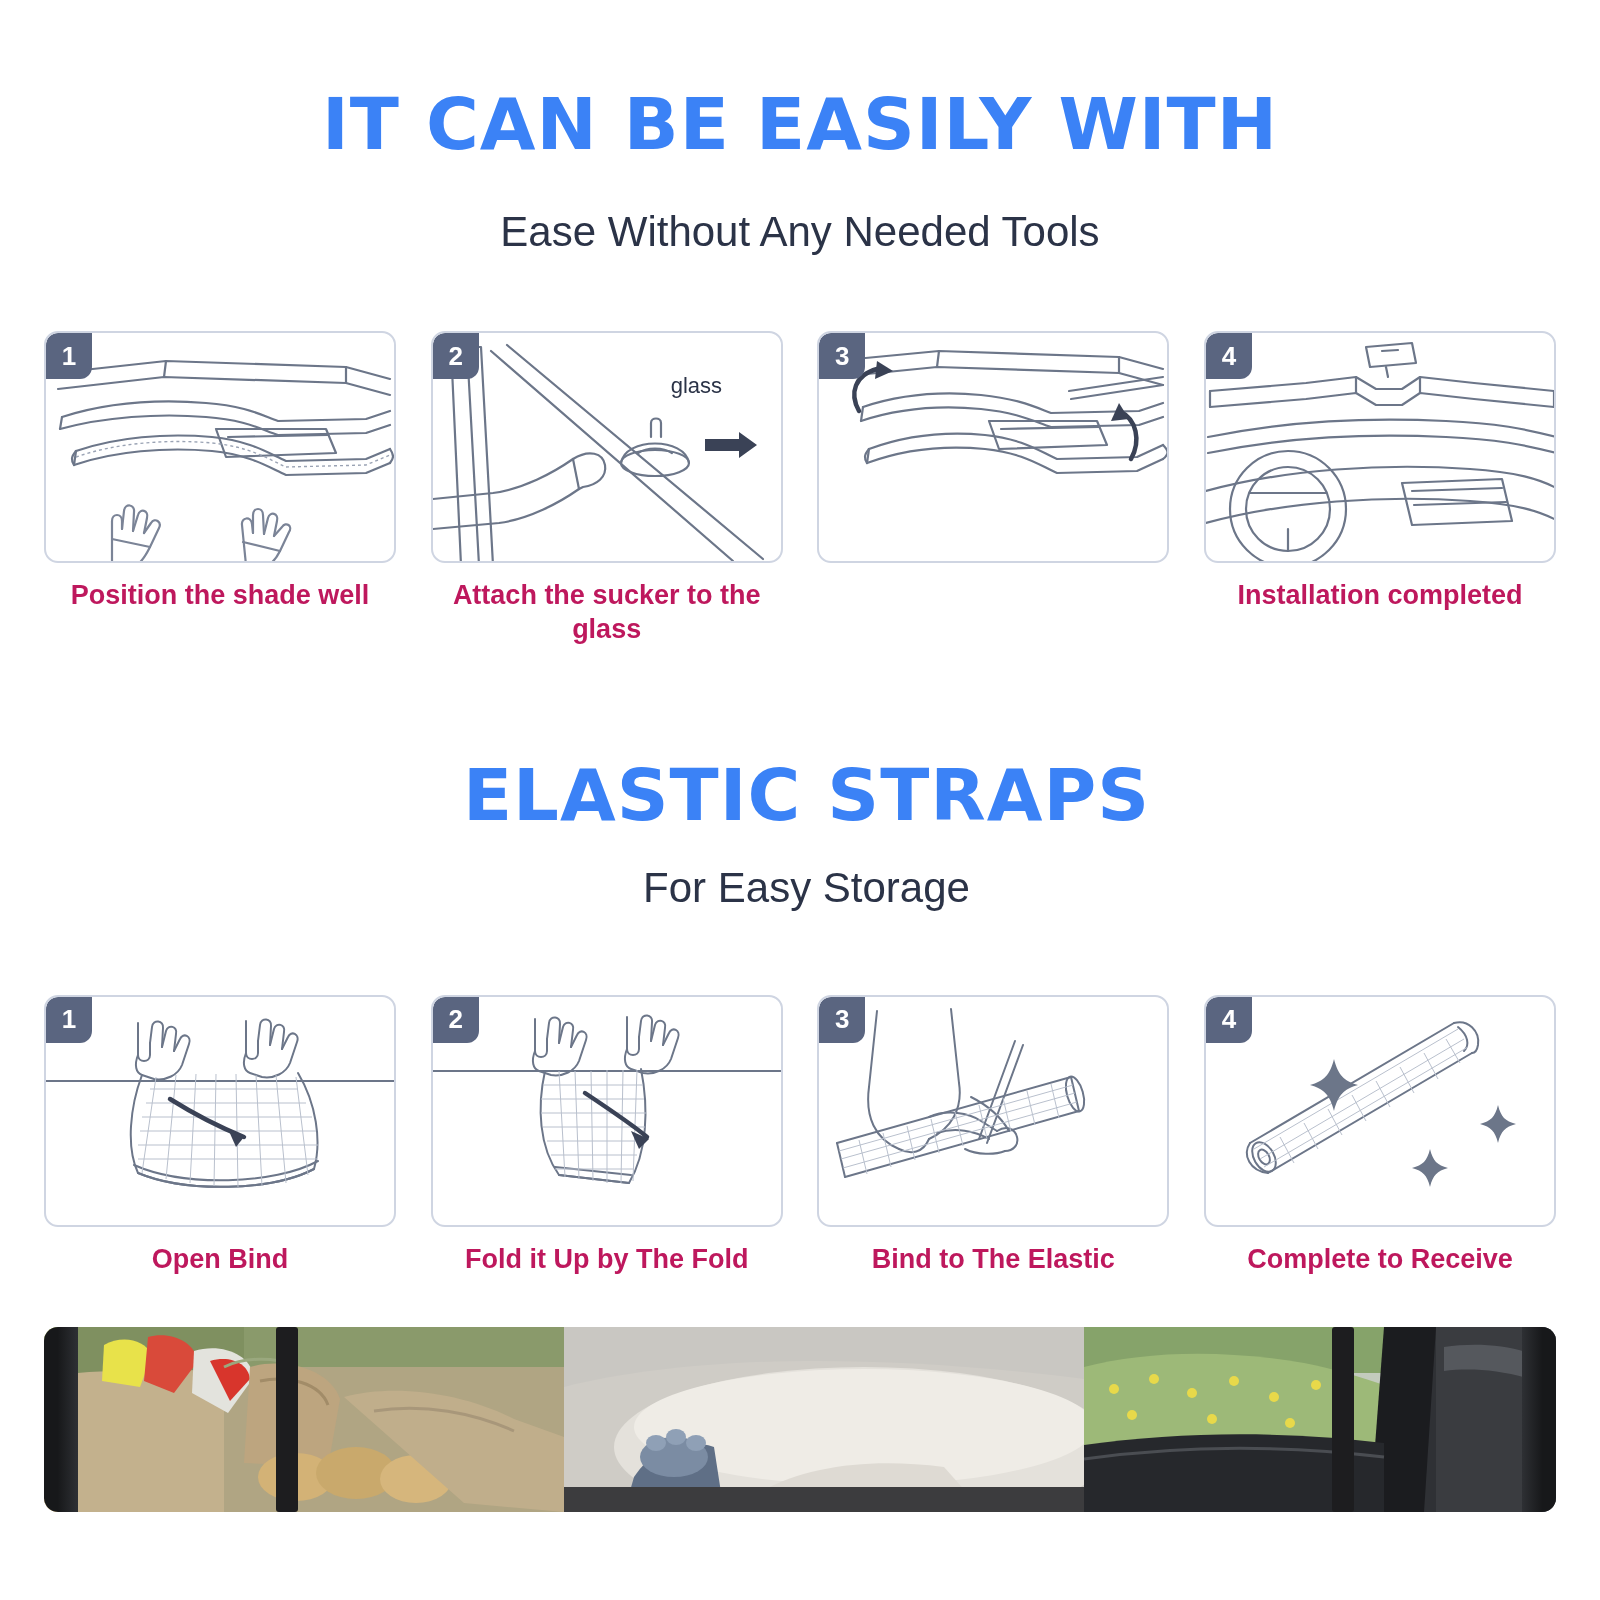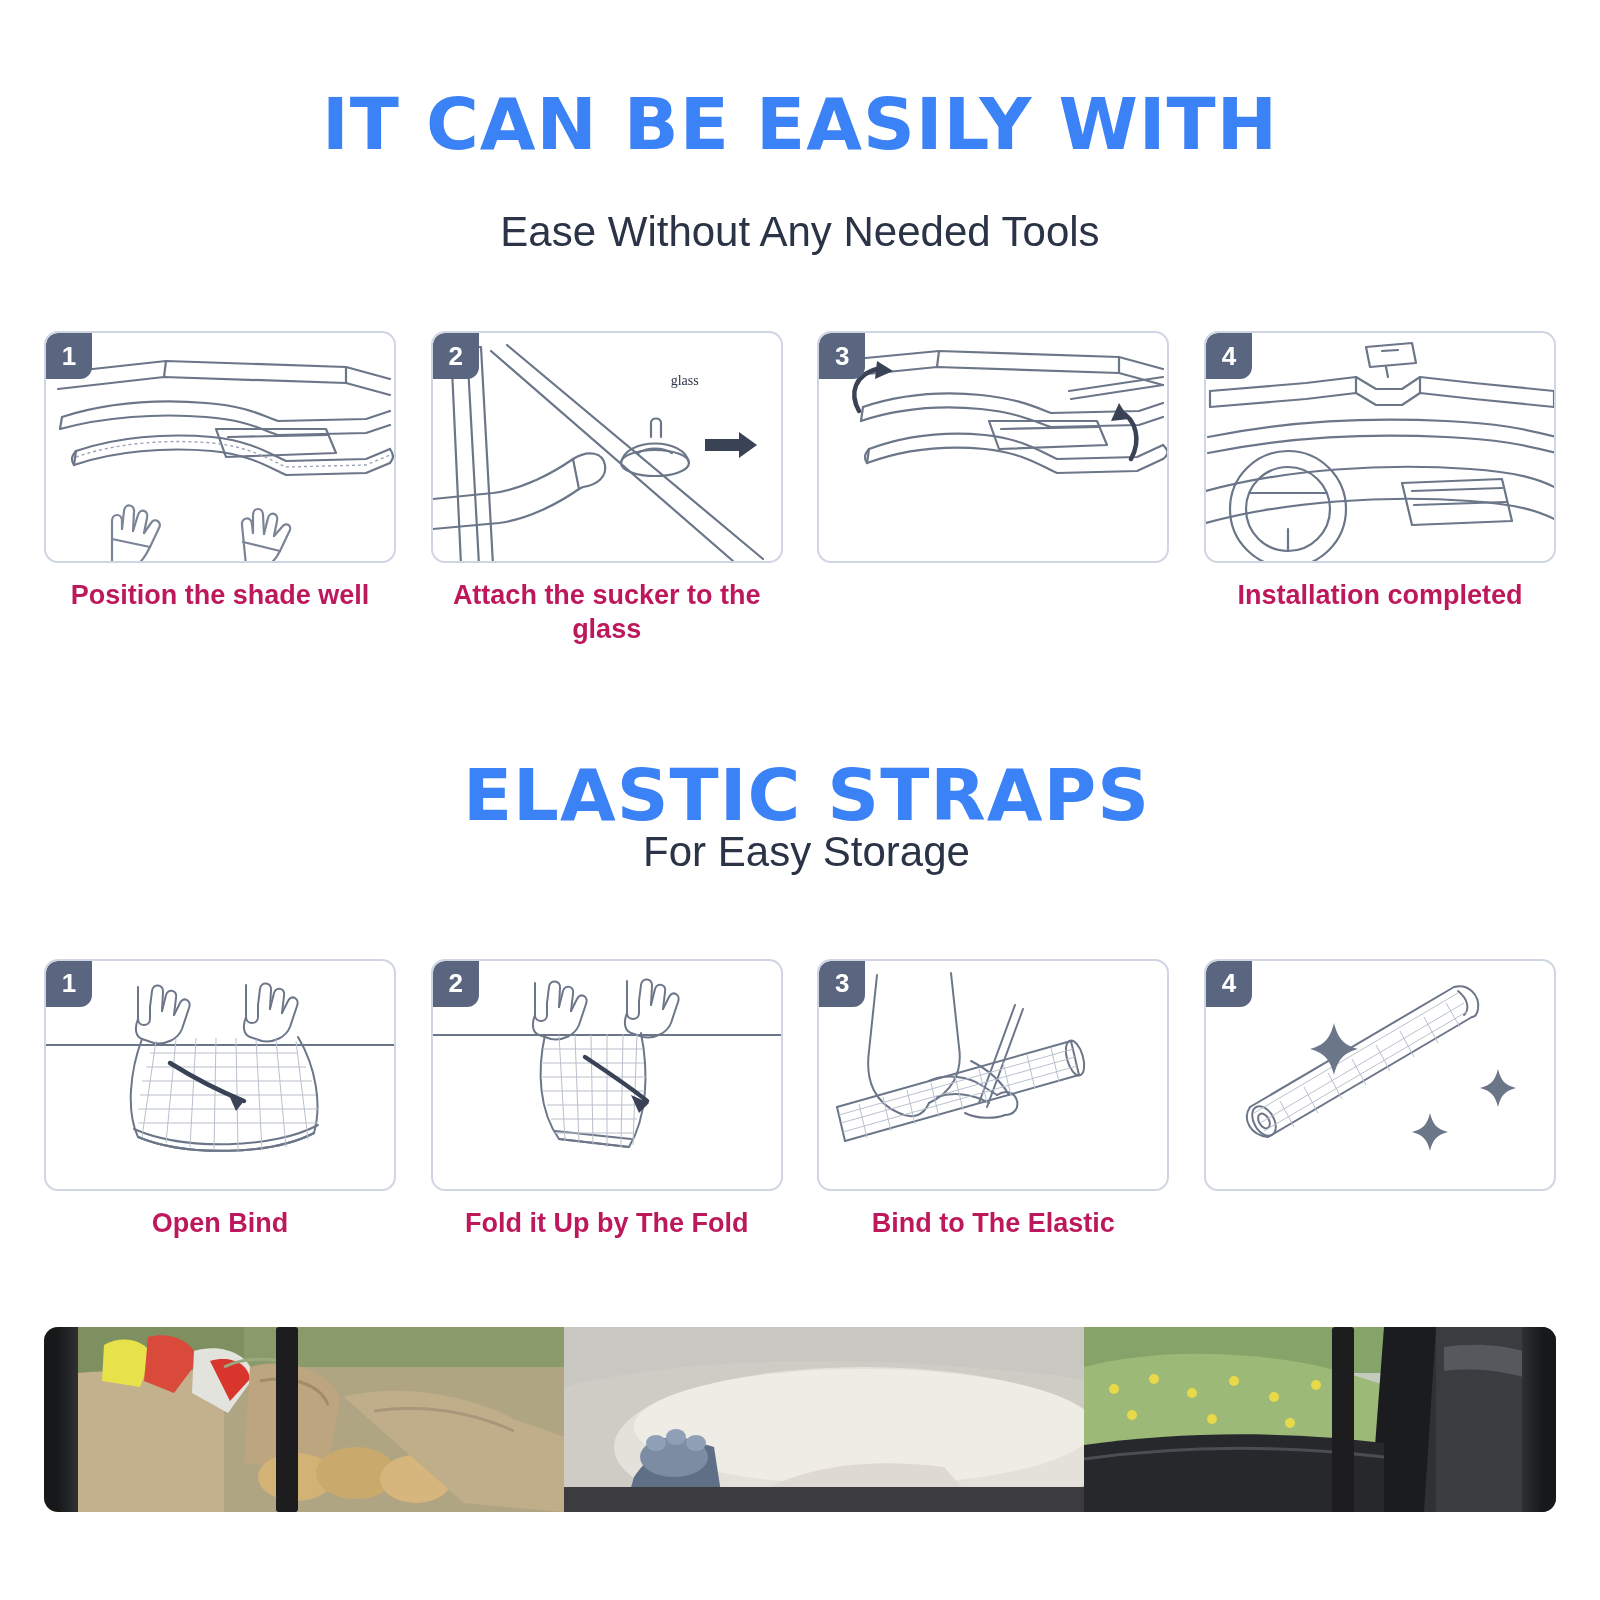--- a/index.html
+++ b/index.html
@@ -34,21 +34,21 @@
     font-weight: normal;
     color: #2b3347;
     margin: 0;
     line-height: 1.0;
     font-family: "Liberation Sans", sans-serif;
   }
 
   #head1 { padding-top: 88px; }
   #head1 .h-sub { margin-top: 51px; }
   #head2 { padding-top: 0; padding-left: 13px; }
-  #head2 .h-sub { }
+  #head2 .h-sub { margin-top: 36px; }
 
   
   .steps {
     display: flex;
     justify-content: space-between;
     padding: 0 44px;
     box-sizing: border-box;
     width: 1600px;
   }
   .step {
@@ -91,23 +91,23 @@
     font-weight: bold;
     text-align: center;
     line-height: 1.25;
     width: 370px;
     font-family: "Liberation Sans", sans-serif;
   }
   .panel svg { display: block; }
 
   .glass-label {
     position: absolute;
-    font-size: 14px;
+    font-size: 22px;
     color: #2b3347;
-    font-family: Liberation Serif, serif;
+    font-family: Liberation Sans, sans-serif;
   }
 
   
   #photo-strip {
     position: absolute;
     left: 44px;
     top: 1327px;
     width: 1512px;
     height: 185px;
     border-radius: 14px;
@@ -419,20 +419,21 @@
           <path d="M74 140 L88 166 M98 126 L112 152 M122 112 L136 138 M146 98 L160 124 M170 84 L184 110 M194 70 L208 96 M218 56 L232 82 M240 42 L254 66"></path>
         </g>
 
         <g fill="#6c7689">
           <path d="M128 62 C132 78, 138 84, 152 88 C138 92, 132 98, 128 114 C124 98, 118 92, 104 88 C118 84, 124 78, 128 62 Z"></path>
           <path d="M292 108 C295 120, 299 124, 310 127 C299 130, 295 134, 292 146 C289 134, 285 130, 274 127 C285 124, 289 120, 292 108 Z"></path>
           <path d="M224 152 C227 164, 231 168, 242 171 C231 174, 227 178, 224 190 C221 178, 217 174, 206 171 C217 168, 221 164, 224 152 Z"></path>
         </g>
       </svg>
     </div>
+    <div class="caption">Complete to Receive</div>
   </div>
 
 </div>
 
 <div id="photo-strip">
 
   <div class="photo-seg" style="left:0; width:520px; background:
        radial-gradient(circle at 18% 30%, #d8c9a8 0 12%, transparent 13%),
        radial-gradient(circle at 36% 62%, #e8d9b4 0 10%, transparent 11%),
        linear-gradient(180deg,#8d9a73 0%, #b5ab8a 30%, #cbb894 60%, #a89876 100%);">

